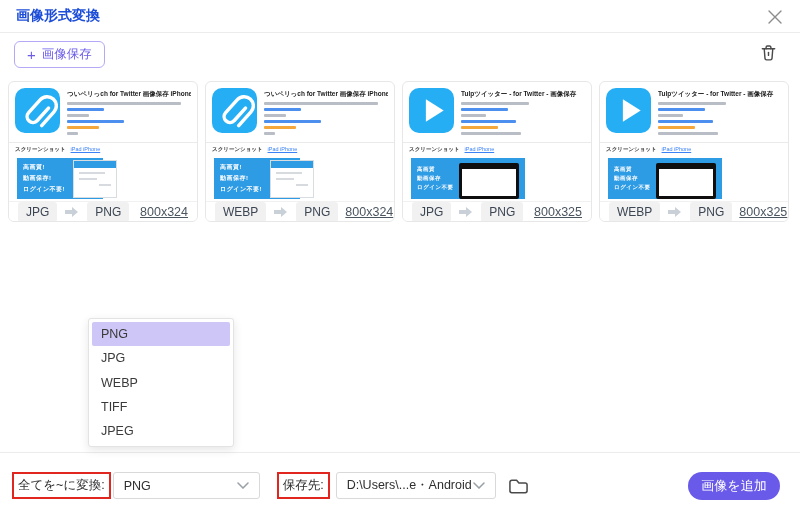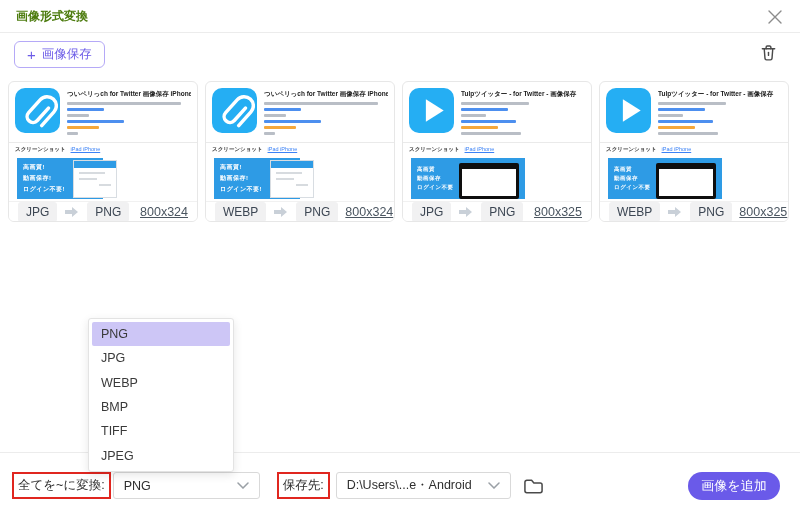--- a/index.html
+++ b/index.html
@@ -1,21 +1,21 @@
 <!DOCTYPE html>
 <html><head>
 <meta charset="utf-8">
 <style>
   html,body{margin:0;padding:0;background:#fff;}
   .page{position:relative;width:800px;height:505px;background:#fff;overflow:hidden;
         font-family:"Liberation Sans",sans-serif;color:#2f2f2f;}
 
   
   .header{height:33px;border-bottom:1px solid #ECECEC;display:flex;align-items:center;padding:0 16px;box-sizing:border-box;}
-  .title{font-size:12px;font-weight:bold;color:#4d7c0f;}
+  .title{font-size:14px;font-weight:bold;color:#1d4ed8;}
   .close{position:absolute;top:8px;right:16px;width:18px;height:18px;cursor:pointer;}
 
   
   .toolbar{display:flex;align-items:center;padding:8px 14px 0;}
   .add-btn{display:inline-flex;align-items:center;gap:6px;height:27px;padding:0 12px;border:1px solid #B5A9F7;
            border-radius:6px;color:#6C5CE7;font-size:12.5px;background:#fff;cursor:pointer;}
   .add-plus{font-size:15px;line-height:1;}
   .trash{margin-left:auto;margin-right:8px;cursor:pointer;}
 
   
@@ -59,21 +59,21 @@
 
   
   .hr{position:absolute;left:0;right:0;top:452px;height:1px;background:#ECECEC;}
   .footer{position:absolute;left:0;right:0;top:466px;height:39px;display:flex;align-items:center;
           padding:0 12px;box-sizing:border-box;}
   .red-label{border:2px solid #E0261F;padding:3px 4px;font-size:12.5px;color:#2f2f2f;white-space:nowrap;}
   .select{height:27px;border:1px solid #D9D9D9;border-radius:3px;background:#fff;display:flex;align-items:center;
           padding:0 10px;font-size:12.5px;color:#2f2f2f;box-sizing:border-box;cursor:pointer;}
   .select .chev{margin-left:auto;display:flex;}
   .select--format{width:147px;margin-left:2px;}
-  .select--path{width:175px;margin-left:6px;}
+  .select--path{width:160px;margin-left:6px;}
   .save-label{margin-left:17px;}
   .folder{margin-left:11px;cursor:pointer;display:flex;}
   .convert-btn{margin-left:auto;width:92px;height:28px;border-radius:14px;background:#6A5AE9;color:#fff;font-size:13px;
                display:flex;align-items:center;justify-content:center;margin-right:8px;cursor:pointer;border:none;}
 </style>
 </head>
 <body>
 
 <div class="page">
 
@@ -292,21 +292,20 @@
         <span class="dims">800x325</span>
       </div>
     </div>
 
   </div>
 
   <div class="menu">
     <div class="menu-item is-selected">PNG</div>
     <div class="menu-item">JPG</div>
     <div class="menu-item">WEBP</div>
-    <div class="menu-item">BMP</div>
     <div class="menu-item">TIFF</div>
     <div class="menu-item">JPEG</div>
   </div>
 
   <div class="hr"></div>
   <div class="footer">
     <span class="red-label">全てを~に変換:</span>
     <div class="select select--format">
       <span>PNG</span>
       <span class="chev">

